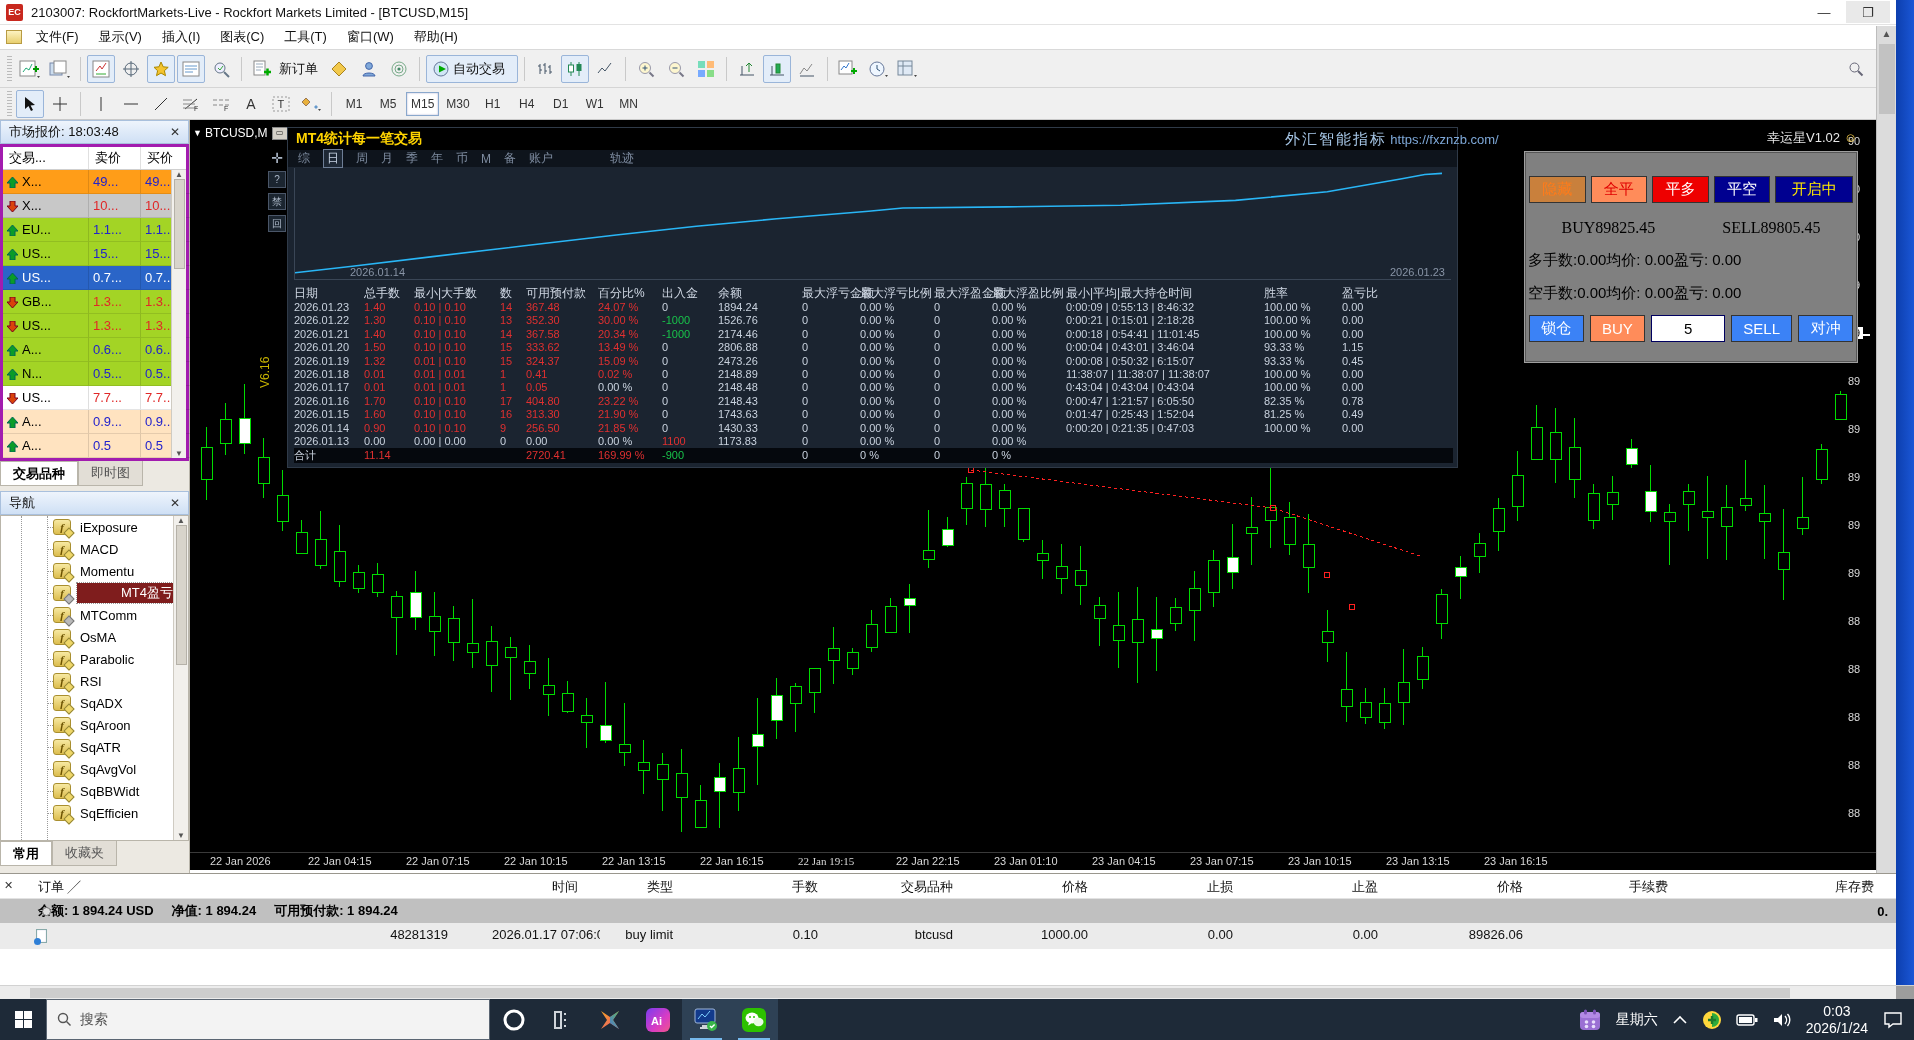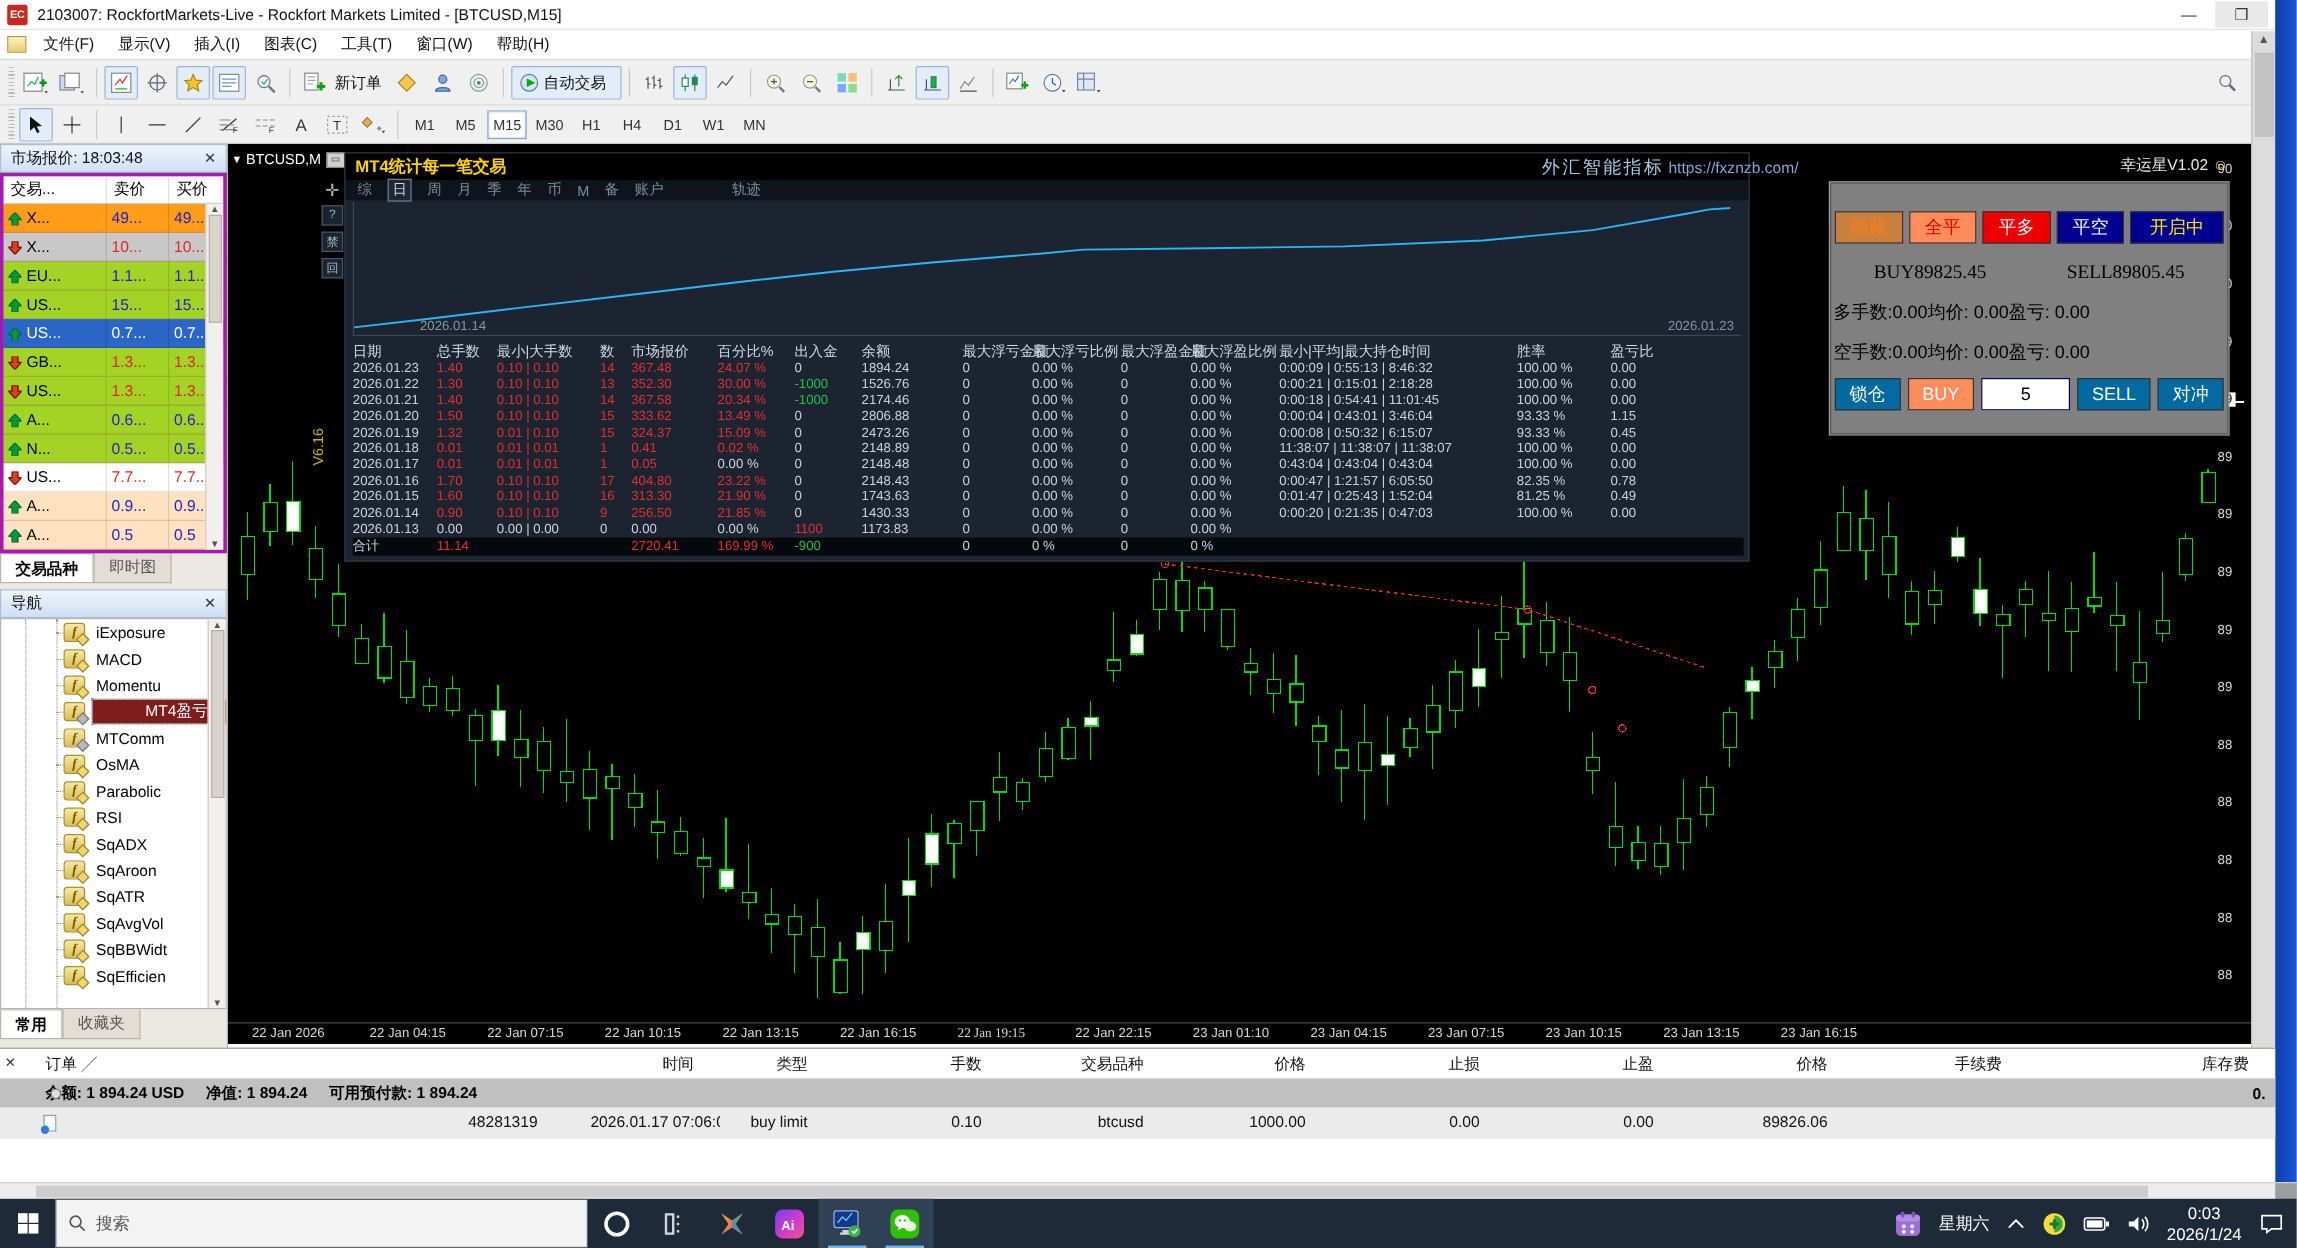--- a/index.html
+++ b/index.html
@@ -106,21 +106,21 @@
   #trade-panel{left:1525px;top:152px;width:332px;height:210px;background:#808080;border:1px solid #565656;
     outline:1px solid #9f9f9f;z-index:6;padding:0 2px;}
   .tp-row1{display:flex;gap:5px;margin-top:23px;padding:0 1px;}
   .tpb{height:27px;display:flex;align-items:center;justify-content:center;font-size:15px;border:1px solid #333;flex:1 1 auto;}
   .tpb.hide{background:#c9803c;color:#ff7b1a;} .tpb.closeall{background:#ff8c5a;color:#e00000;}
   .tpb.closelong{background:#ee0000;color:#fff;} .tpb.closeshort{background:#000090;color:#fff;}
   .tpb.running{background:#000090;color:#ffe800;flex:1.25 1 auto;}
   .tp-quotes{display:flex;justify-content:space-around;margin-top:16px;color:#000;font-size:16px;font-family:"Liberation Serif",serif;}
   .tp-line{margin-top:14px;color:#000;font-size:15px;white-space:nowrap;}
   .tp-row2{display:flex;gap:6px;margin-top:12px;padding:0 1px;}
-  .tpb.lock,.tpb.sell,.tpb.hedge{background:#0369a1;color:#fff;}
+  .tpb.lock,.tpb.sell,.tpb.hedge{background:#3b82f6;color:#fff;}
   .tpb.buy{background:#ff8c5a;color:#fff;}
   #lot-input{width:74px;height:27px;border:1px solid #000060;text-align:center;font-size:15px;color:#000;background:#fff;}
 
   
   #vscroll{left:1876px;top:26px;width:20px;height:934px;background:#dcdcdc;border-left:1px solid #bdbdbd;
     display:flex;flex-direction:column;align-items:center;color:#555;}
   #vscroll .vthumb{width:16px;height:70px;background:#c2c2c2;margin-top:2px;}
   .varr{font-size:10px;line-height:16px;}
   #vscroll .varr.bottom{margin-top:auto;}
   #blue-strip{left:1896px;top:0;width:18px;height:999px;background:linear-gradient(90deg,#0d3fae,#1a56d6);}
@@ -904,21 +904,21 @@
         </svg>
       <span class="sc-date" id="sc-date-left">2026.01.14</span>
       <span class="sc-date" id="sc-date-right">2026.01.23</span>
     </div>
     <div id="stats-table">
         <div class="srow hdr">
           <div>日期</div>
           <div>总手数</div>
           <div>最小|大手数</div>
           <div>数</div>
-          <div>市场报价</div>
+          <div>可用预付款</div>
           <div>百分比%</div>
           <div>出入金</div>
           <div>余额</div>
           <div>最大浮亏金额</div>
           <div>最大浮亏比例</div>
           <div>最大浮盈金额</div>
           <div>最大浮盈比例</div>
           <div>最小|平均|最大持仓时间</div>
           <div>胜率</div>
           <div>盈亏比</div>

